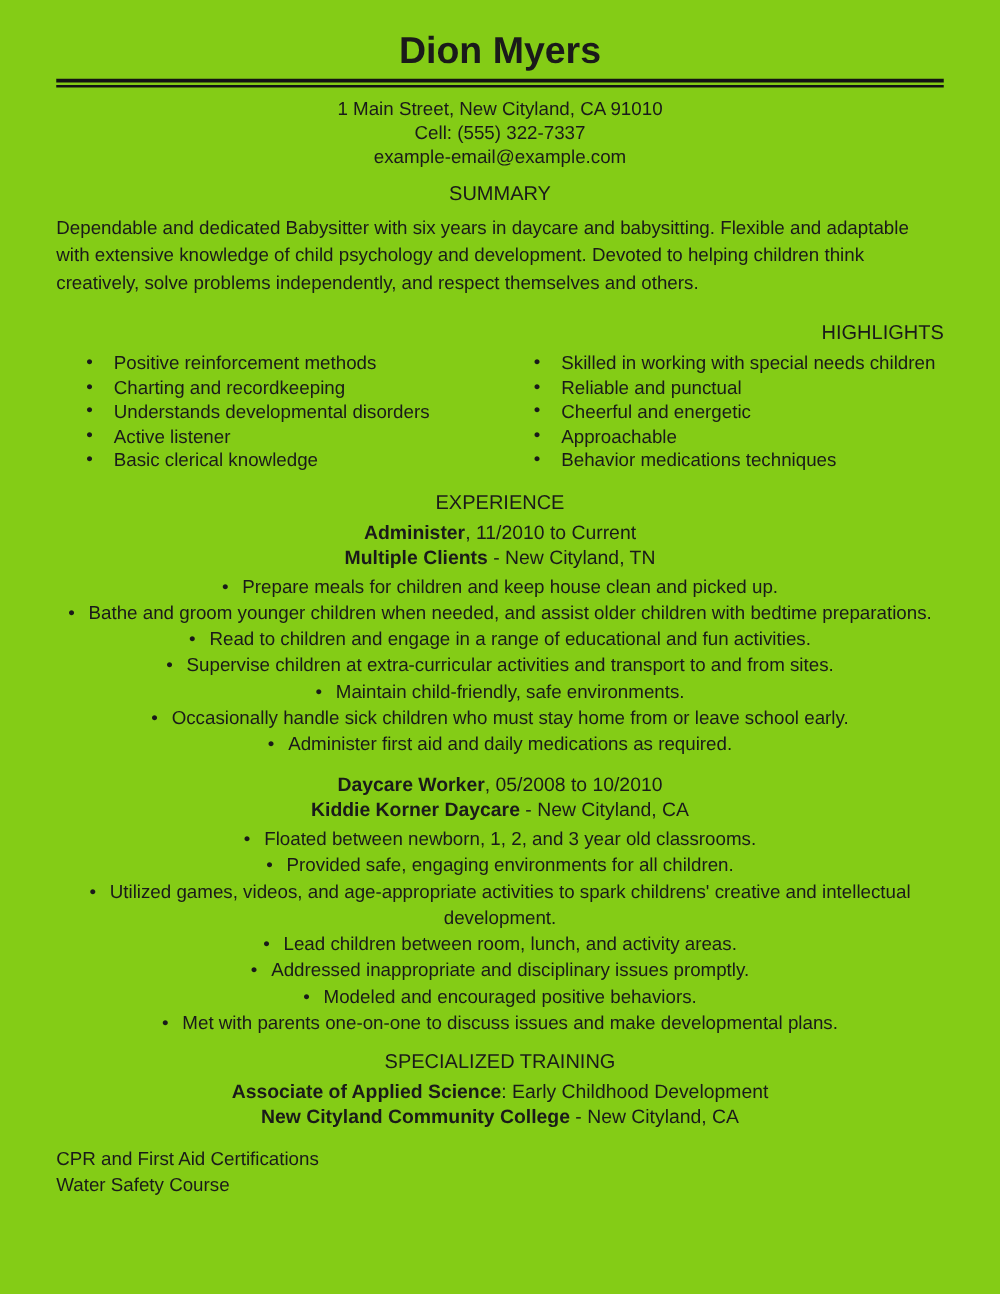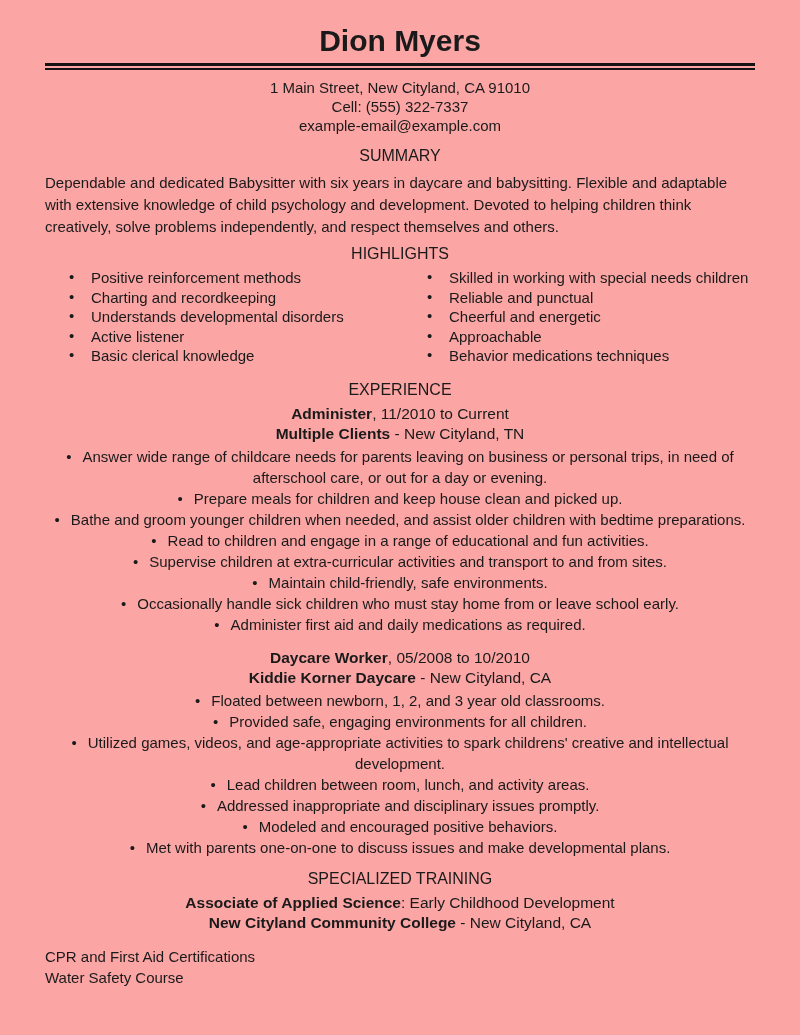--- a/index.html
+++ b/index.html
@@ -7,21 +7,21 @@
     width: 800px;
     background: #ffffff;
     color: #1a1a1a;
     font-family: "Liberation Sans", sans-serif;
   }
   .page {
     width: 800px;
     height: 1035px;
     padding: 24px 45px 0 45px;
     overflow: hidden;
-    background: #fca5a5;
+    background: #84cc16;
   }
   .name {
     text-align: center;
     font-size: 30px;
     font-weight: bold;
     line-height: 34px;
   }
   .divider {
     margin-top: 5px;
     border-top: 3px solid #141414;
@@ -39,21 +39,21 @@
     font-size: 16px;
     font-weight: normal;
     line-height: 18px;
   }
   .mt-summary { margin-top: 12px; }
   .summary-text {
     margin-top: 7px;
     font-size: 15px;
     line-height: 22px;
   }
-  .mt-highlights { margin-top: 7px; }
+  .mt-highlights { margin-top: 20px; text-align: right; }
   .hl-grid {
     margin-top: 5px;
     display: grid;
     grid-template-columns: 1fr 1fr;
     column-gap: 6px;
   }
   ul { list-style: none; }
   .hl-col { padding-left: 22px; }
   .hl-item {
     position: relative;
@@ -127,21 +127,20 @@
     </ul>
   </div>
 
   <div class="sec-heading mt-experience">EXPERIENCE</div>
 
   <div class="job-header">
     <div class="job-line"><span class="b">Administer</span><span>, 11/2010 to Current</span></div>
     <div class="job-line"><span class="b">Multiple Clients</span><span> - New Cityland, TN</span></div>
   </div>
   <ul class="exp-list">
-    <li class="exp-item"><span class="exp-bullet">•</span><span>Answer wide range of childcare needs for parents leaving on business or personal trips, in need of afterschool care, or out for a day or evening.</span></li>
     <li class="exp-item"><span class="exp-bullet">•</span><span>Prepare meals for children and keep house clean and picked up.</span></li>
     <li class="exp-item"><span class="exp-bullet">•</span><span>Bathe and groom younger children when needed, and assist older children with bedtime preparations.</span></li>
     <li class="exp-item"><span class="exp-bullet">•</span><span>Read to children and engage in a range of educational and fun activities.</span></li>
     <li class="exp-item"><span class="exp-bullet">•</span><span>Supervise children at extra-curricular activities and transport to and from sites.</span></li>
     <li class="exp-item"><span class="exp-bullet">•</span><span>Maintain child-friendly, safe environments.</span></li>
     <li class="exp-item"><span class="exp-bullet">•</span><span>Occasionally handle sick children who must stay home from or leave school early.</span></li>
     <li class="exp-item"><span class="exp-bullet">•</span><span>Administer first aid and daily medications as required.</span></li>
   </ul>
 
   <div class="job-header job2">

